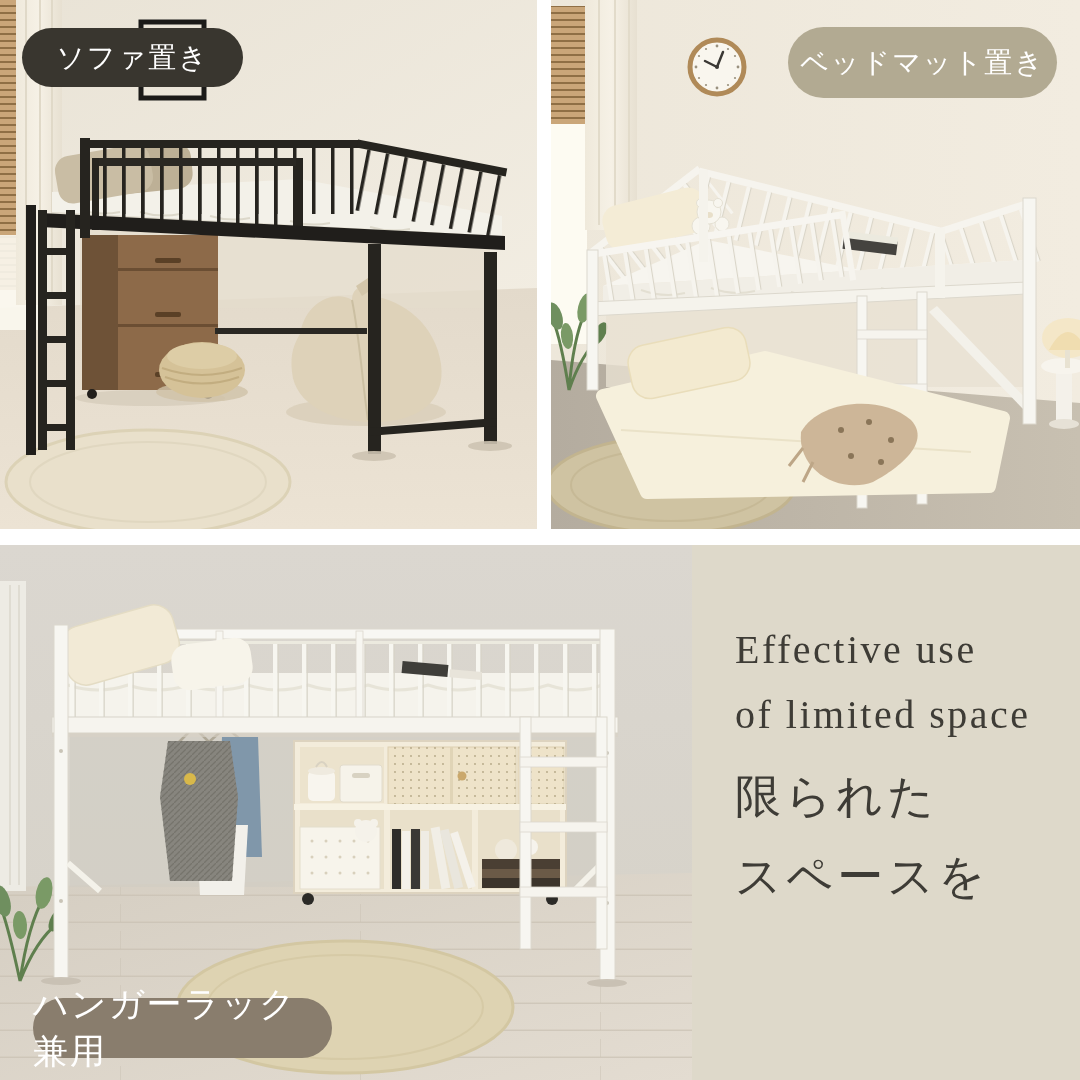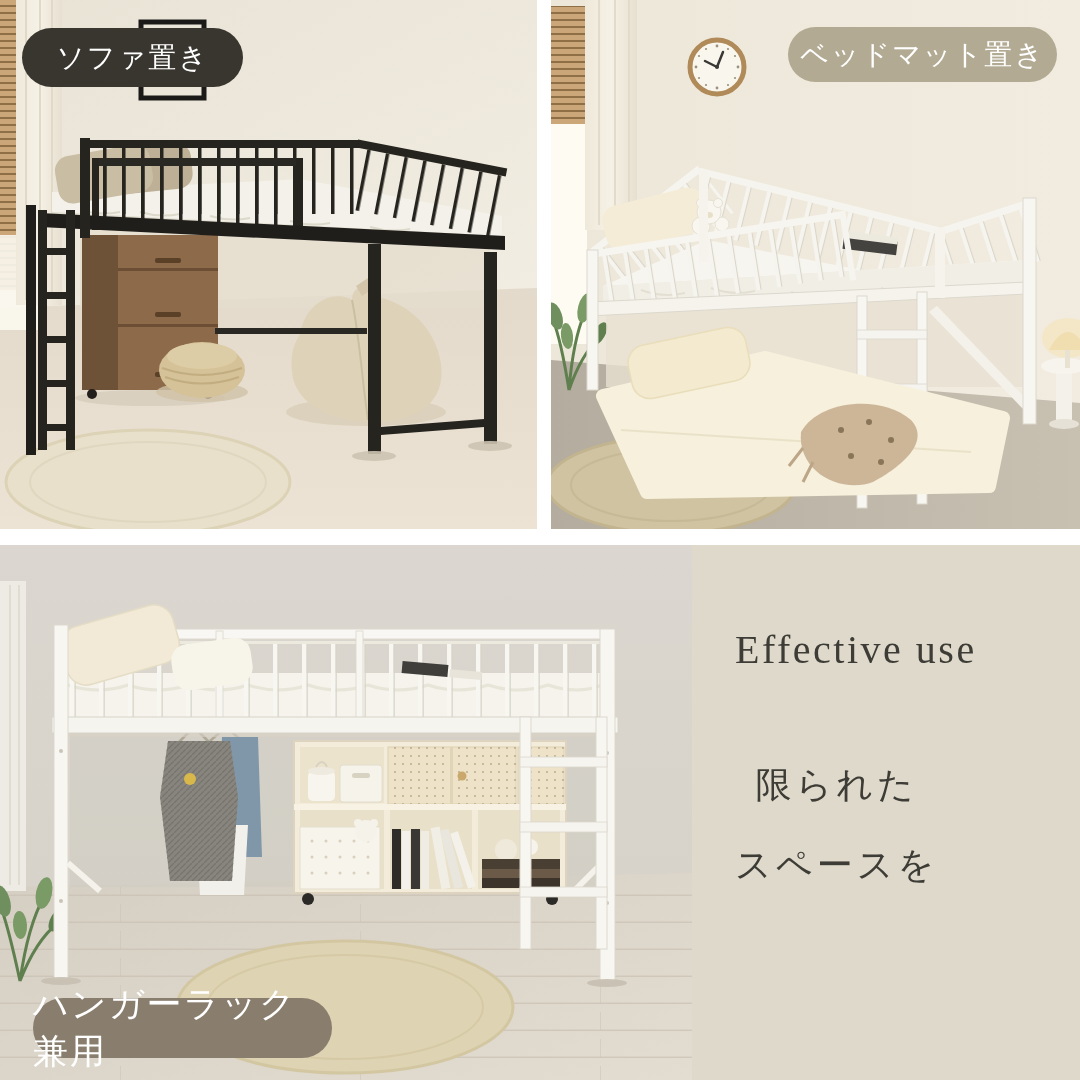--- a/index.html
+++ b/index.html
@@ -3,31 +3,31 @@
 <meta charset="utf-8">
 <style>
   html,body{margin:0;padding:0;background:#ffffff;}
   .canvas{position:relative;width:1080px;height:1080px;background:#ffffff;overflow:hidden;
           font-family:"Liberation Sans","DejaVu Sans",sans-serif;}
   .photo{position:absolute;overflow:hidden;}
   .photo svg{display:block;}
   .photo-tl{left:0;top:0;width:537px;height:529px;}
   .photo-tr{left:551px;top:0;width:529px;height:529px;}
   .photo-bl{left:0;top:545px;width:692px;height:535px;}
-  .panel-br{position:absolute;left:692px;top:545px;width:388px;height:535px;background:var(--panel-bg,#ded9ca);text-align:center;}
+  .panel-br{position:absolute;left:692px;top:545px;width:388px;height:535px;background:var(--panel-bg,#ded9ca);}
   .pill{position:absolute;display:flex;align-items:center;justify-content:center;
         border-radius:999px;color:var(--pill-text,#fff);font-size:28px;letter-spacing:2px;}
   .pill-sofa{left:22px;top:28px;width:221px;height:59px;background:var(--pill-dark,#39362f);}
-  .pill-bedmat{left:237px;top:27px;width:269px;height:55px;background:var(--pill-beige,#b3ab92);}
+  .pill-bedmat{left:237px;top:27px;width:269px;height:71px;background:var(--pill-beige,#b3ab92);}
   .pill-hanger{left:33px;top:453px;width:299px;height:60px;background:var(--pill-taupe,#897d6d);font-size:35px;}
   .panel-text{position:absolute;left:43px;color:var(--ink,#3e3c36);}
   .en-block{top:72px;line-height:65px;font-family:"Liberation Serif","DejaVu Serif",serif;
             font-size:40px;letter-spacing:2.5px;white-space:nowrap;}
-  .jp-block{top:200px;line-height:80px;font-family:"Liberation Serif","DejaVu Serif",serif;
-            font-size:36px;letter-spacing:4px;white-space:nowrap;}
+  .jp-block{top:212px;line-height:80px;font-family:"Liberation Serif","DejaVu Serif",serif;
+            font-size:46px;letter-spacing:4px;white-space:nowrap;}
 </style>
 </head>
 <body>
 
 <div class="canvas">
 
   <svg width="0" height="0" style="position:absolute" aria-hidden="true">
     <defs>
       <pattern id="barsD" width="19" height="90" patternUnits="userSpaceOnUse">
         <rect x="8" width="3.5" height="90" fill="#26241f"></rect>
@@ -450,20 +450,21 @@
       </g>
     </svg>
     <div class="pill pill-hanger">
       <span>ハンガーラック兼用</span>
     </div>
   </section>
 
   <section class="panel-br">
     <div class="panel-text en-block">
       <div>Effective use</div>
+      <div>of limited space</div>
     </div>
     <div class="panel-text jp-block">
       <div>限られた</div>
       <div>スペースを</div>
     </div>
   </section>
 
 </div>
 
 </body></html>

